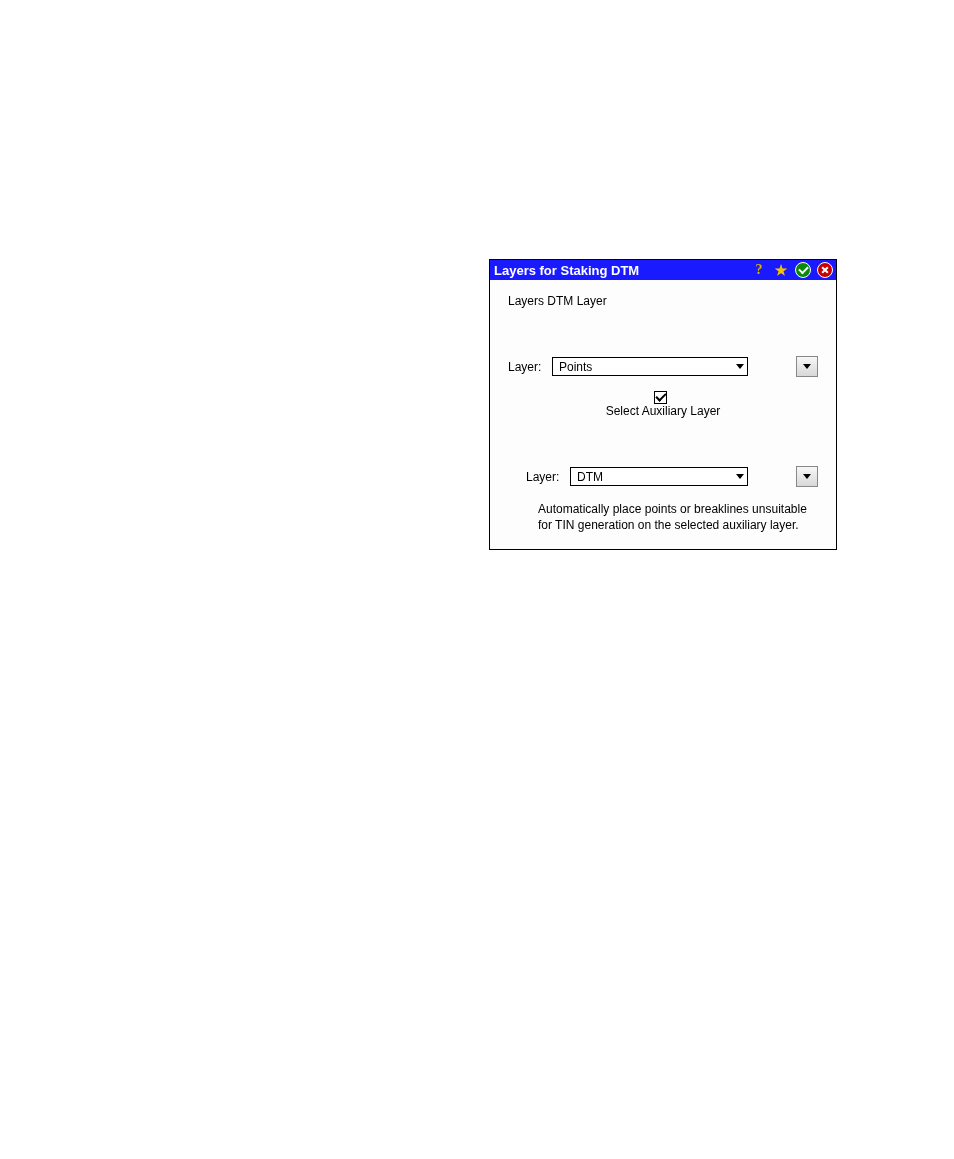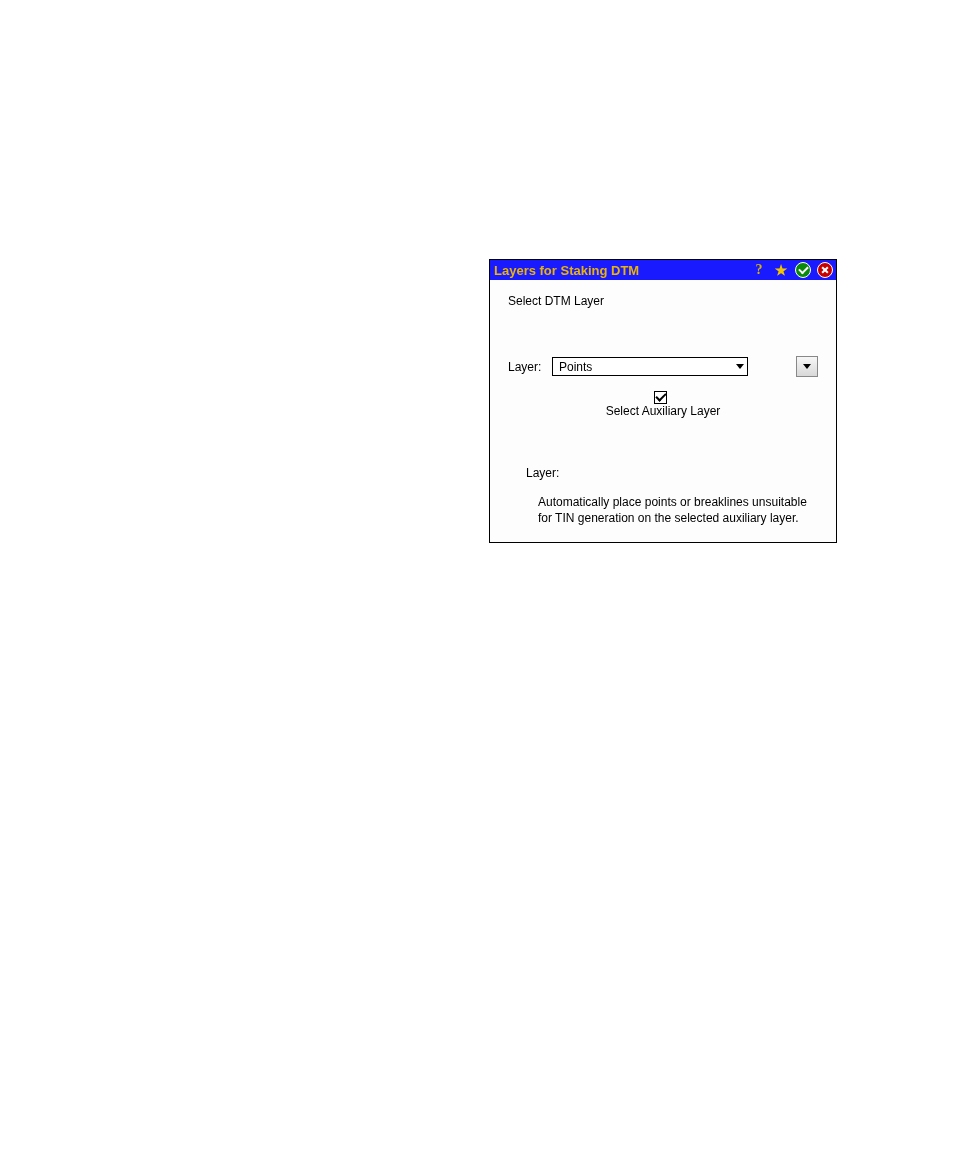--- a/index.html
+++ b/index.html
@@ -22,21 +22,21 @@
     box-sizing: border-box;
   }
   .titlebar {
     display: flex;
     align-items: center;
     height: 20px;
     background: #1a1aff;
     padding: 0 3px 0 4px;
   }
   .title-text {
-    color: #eab308;
+    color: #ffffff;
     font-weight: bold;
     font-size: 13px;
     flex: 0 0 auto;
   }
   .title-spacer {
     flex: 1 1 auto;
   }
   .title-icons {
     display: flex;
     align-items: center;
@@ -204,37 +204,48 @@
     <span class="title-text">Layers for Staking DTM</span>
     <span class="title-spacer"></span>
     <div class="title-icons">
       <span class="icon-help">?</span>
       <span class="icon-star">★</span>
       <span class="icon-ok"></span>
       <span class="icon-cancel"></span>
     </div>
   </div>
   <div class="client">
-    <div class="section-label">Select DTM Layer</div>
+    <div class="section-label">Layers DTM Layer</div>
     <div class="row">
       <span class="field-label">Layer:</span>
       <div class="combo">
         <div class="combo-box">
           <span>Points</span>
           <span class="small-arrow">
               <span class="arrow-down"></span>
             </span>
         </div>
         <div class="ext-btn">
           <span class="arrow-down"></span>
         </div>
       </div>
     </div>
     <div class="checkbox-row">
       <span class="checkbox checked"></span>
       <span>Select Auxiliary Layer</span>
     </div>
     <div class="row indent">
       <span class="field-label">Layer:</span>
+      <div class="combo">
+        <div class="combo-box">
+          <span>DTM</span>
+          <span class="small-arrow">
+              <span class="arrow-down"></span>
+            </span>
+        </div>
+        <div class="ext-btn">
+          <span class="arrow-down"></span>
+        </div>
+      </div>
     </div>
     <div class="helper-text">Automatically place points or breaklines unsuitable for TIN generation on the selected auxiliary layer.</div>
   </div>
 </div>
 
 </body></html>

